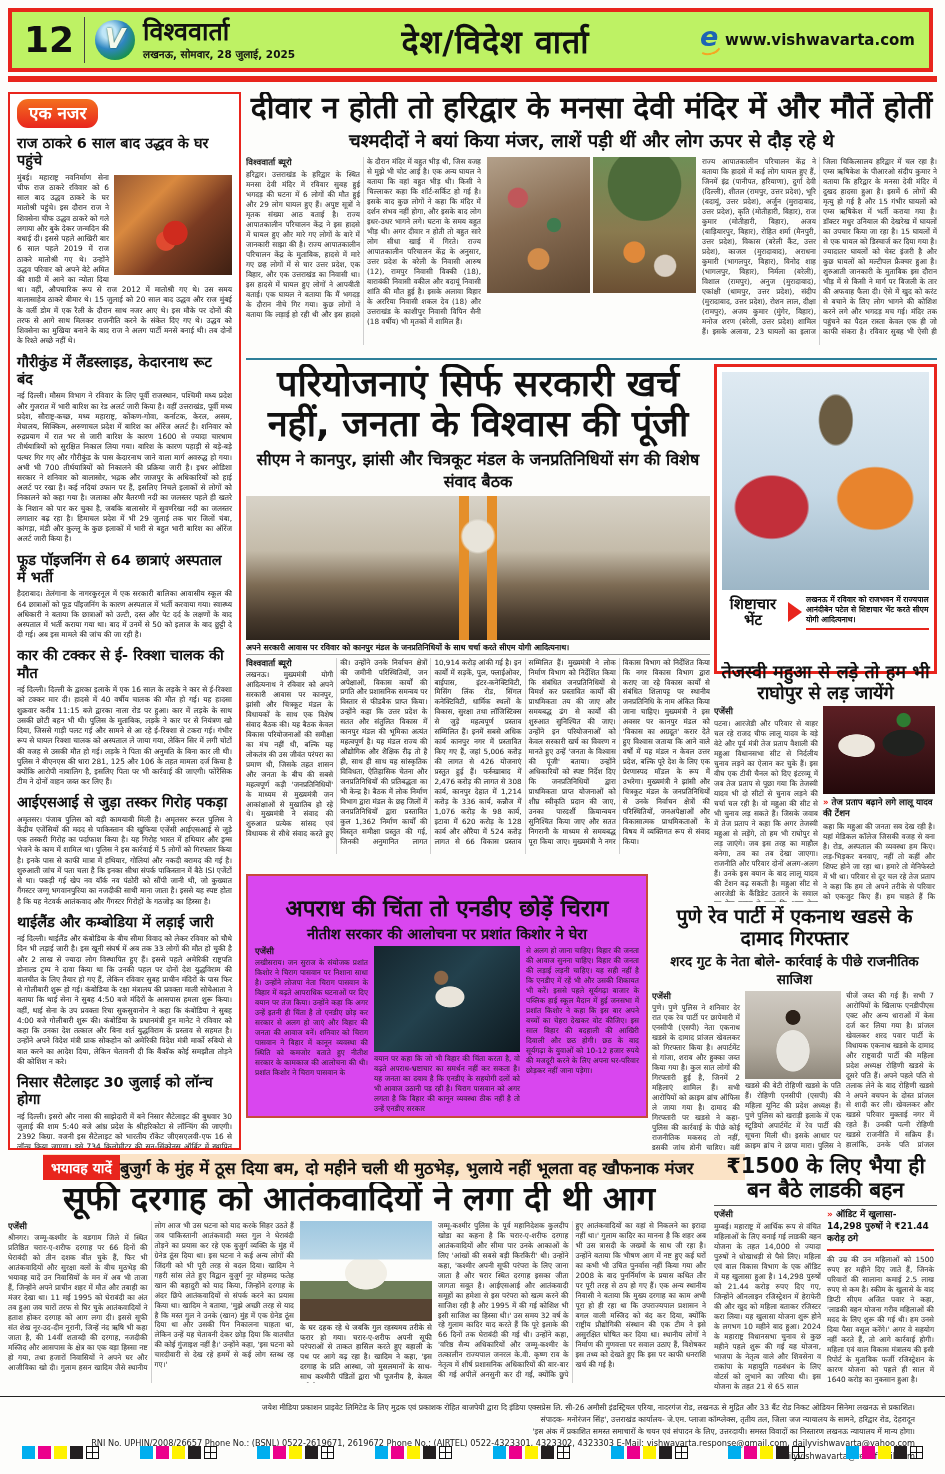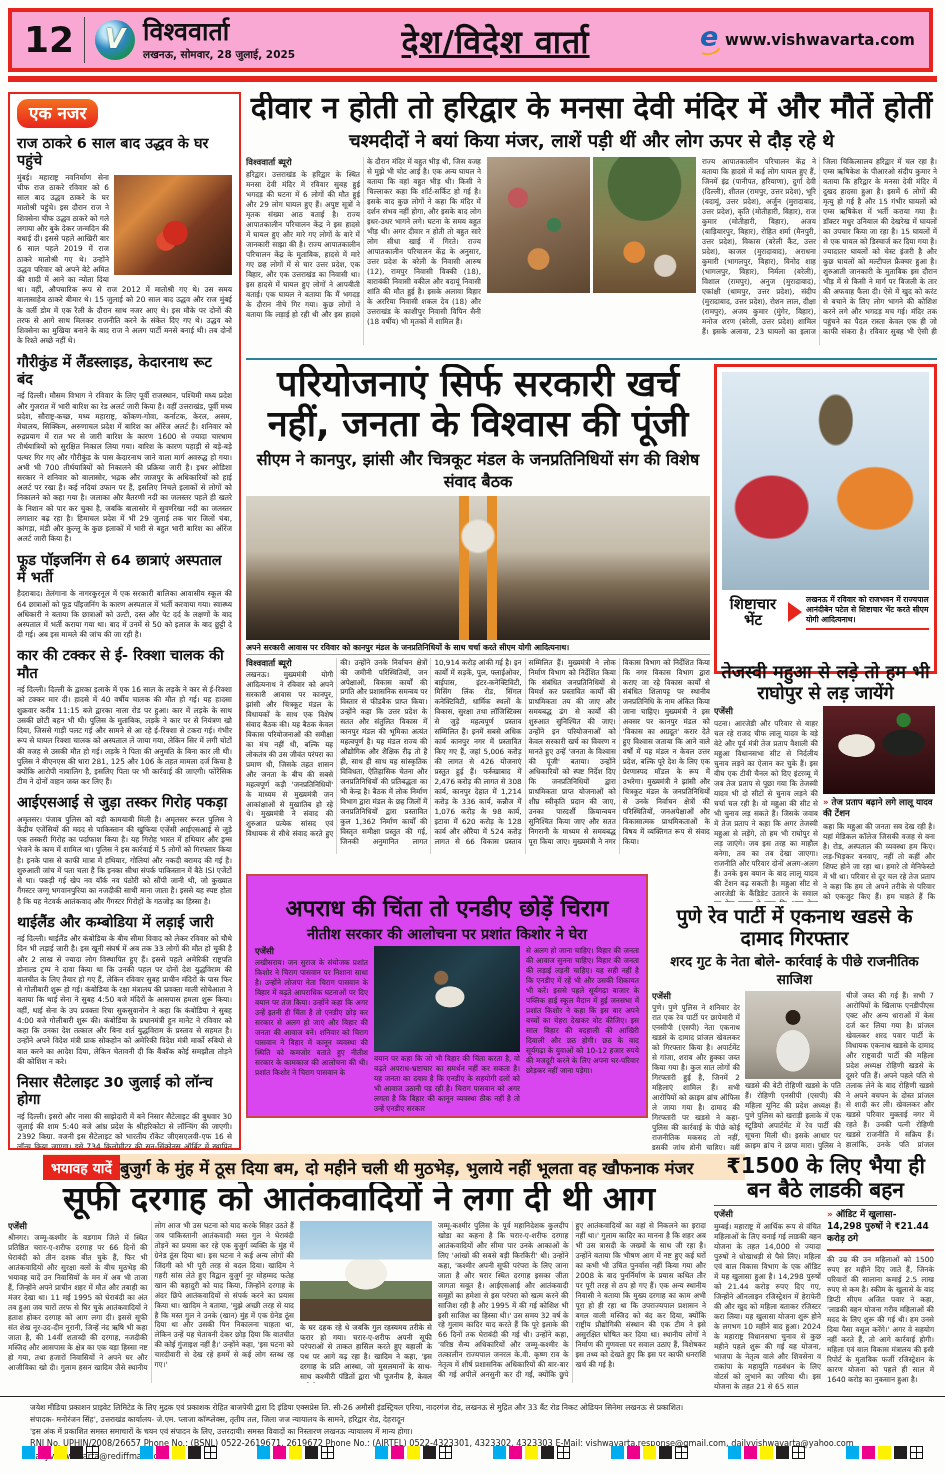--- a/index.html
+++ b/index.html
@@ -1,27 +1,27 @@
 <!DOCTYPE html>
 <html><head>
 <meta charset="utf-8">
 <style>
   html,body{margin:0;padding:0;}
   body{width:945px;height:1474px;position:relative;background:#fdfdfb;font-family:"DejaVu Sans",sans-serif;color:#111;}
   .abs{position:absolute;}
   
-  .masthead{top:8px;left:8px;width:925px;height:64px;border:4px solid #e8251d;background:#f9a8d4;display:flex;align-items:center;padding:0 8px;box-sizing:border-box;}
+  .masthead{top:8px;left:8px;width:925px;height:64px;border:4px solid #e8251d;background:#bef264;display:flex;align-items:center;padding:0 8px;box-sizing:border-box;}
   .pagenum{font-size:36px;font-weight:bold;line-height:1;margin:0 10px 0 4px;}
   .vdiv{width:1px;height:46px;background:#444;margin-right:10px;}
   .globe{width:40px;height:40px;border-radius:50%;background:radial-gradient(circle at 35% 30%,#bfe6f7 0 18%,#2e86c1 45%,#18904a 78%,#0d5c30 100%);position:relative;margin-right:8px;flex:0 0 auto;}
   .globe span{position:absolute;left:10px;top:4px;font-size:26px;font-weight:bold;color:#f4f9ec;font-style:italic;text-shadow:0 0 2px #14502c;}
   .logoblock{display:flex;flex-direction:column;justify-content:center;}
   .logotext{font-size:25px;font-weight:bold;line-height:1.05;}
   .dateline{font-size:10.5px;font-weight:bold;margin-top:2px;}
-  .sectiontitle{flex:1;text-align:center;font-size:32px;font-weight:bold;letter-spacing:1px;text-decoration:underline;}
+  .sectiontitle{flex:1;text-align:center;font-size:32px;font-weight:bold;letter-spacing:1px;}
   .webwrap{display:flex;align-items:center;gap:3px;margin-right:6px;}
   .e-icon{position:relative;width:26px;height:26px;}
   .e-icon i{position:absolute;left:4px;top:-6px;font-style:italic;font-weight:bold;font-size:27px;color:#1e64b4;}
   .e-icon::after{content:"";position:absolute;left:0;top:6px;width:22px;height:18px;border:2.5px solid transparent;border-bottom-color:#f5a623;border-radius:50%;transform:rotate(-15deg);}
   .website{font-size:15px;font-weight:bold;}
   .redbar{top:76px;left:8px;width:929px;height:6px;background:#e8251d;}
   .st-b{font-size:7.3px;line-height:1.37;text-align:justify;color:#1c1c1c;}
   .byline{font-weight:bold;font-size:8.5px;display:block;margin-bottom:1px;}
   .twocol{column-count:2;column-gap:7px;column-rule:1px solid #cfcfcf;}
   .ph{background:#999;background-size:cover;flex:0 0 auto;}
@@ -124,21 +124,21 @@
     linear-gradient(180deg,rgba(0,0,0,0) 0 60%,#6f7f5a 60% 78%,#574433 78% 100%);}
   .sf-midtext{font-size:7.3px;line-height:1.36;text-align:justify;margin-top:2px;}
   
   .ladki{top:1154px;left:714px;width:223px;height:238px;overflow:hidden;}
   .lk-head{font-size:21px;font-weight:bold;text-align:center;line-height:1.15;border-bottom:1px solid #555;padding-bottom:3px;}
   .lk-row{display:flex;gap:6px;margin-top:3px;}
   .lk-col{width:107px;}
   .lk-high{font-size:9px;font-weight:bold;line-height:1.3;border-bottom:2.5px solid #e8251d;padding-bottom:5px;margin-bottom:4px;}
   
   .footline{top:1396px;left:0;width:945px;border-top:1.5px solid #222;}
-  .imprint{top:1402px;left:30px;width:885px;text-align:left;font-size:7.6px;line-height:1.55;color:#222;}
+  .imprint{top:1402px;left:30px;width:885px;text-align:right;font-size:7.6px;line-height:1.55;color:#222;}
   .imprint .rni{font-size:8.2px;}
   .cmykrow{top:1446px;left:22px;width:901px;display:flex;justify-content:space-between;}
   .cmyk{display:flex;gap:3px;align-items:center;}
   .sw{width:13px;height:13px;display:inline-block;}
   .c{background:#00aeef}.m{background:#ec008c}.y{background:#fff200}.k{background:#231f20}
   .reg{width:13px;height:13px;border:1px solid #111;box-sizing:border-box;background:
     linear-gradient(#111,#111) center/100% 1px no-repeat,
     linear-gradient(#111,#111) center/1px 100% no-repeat;}
 </style>
 </head>

